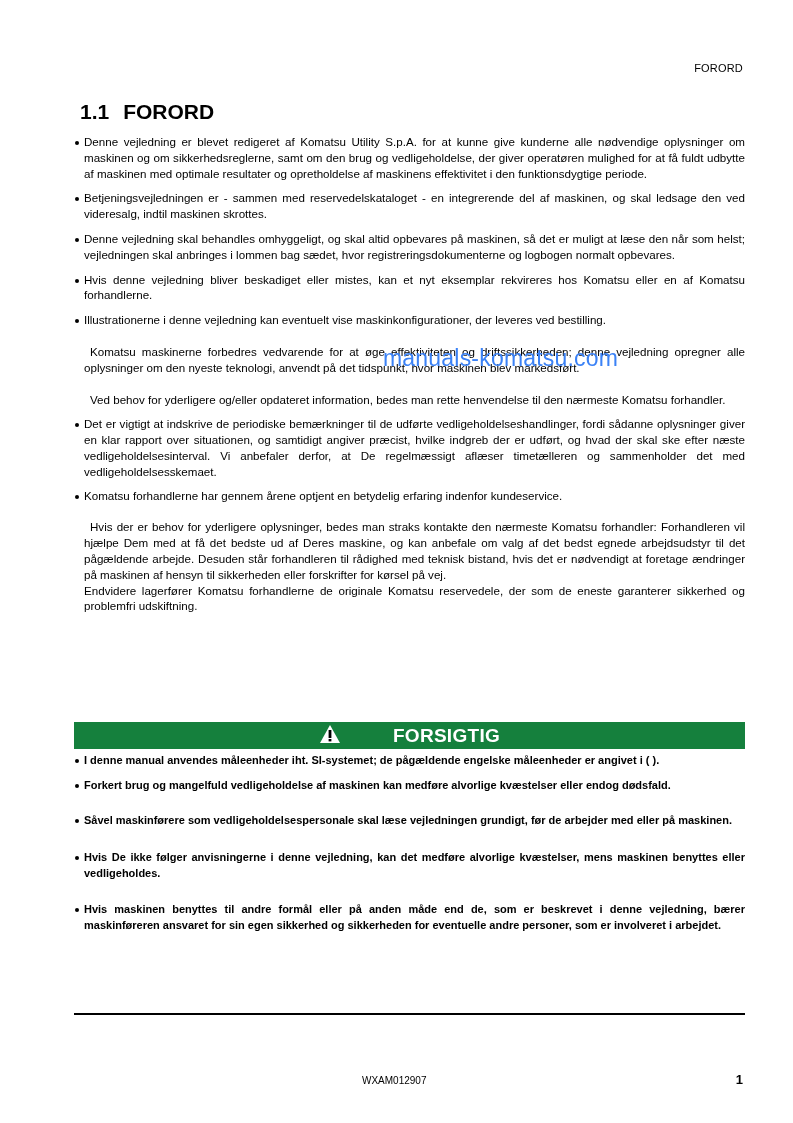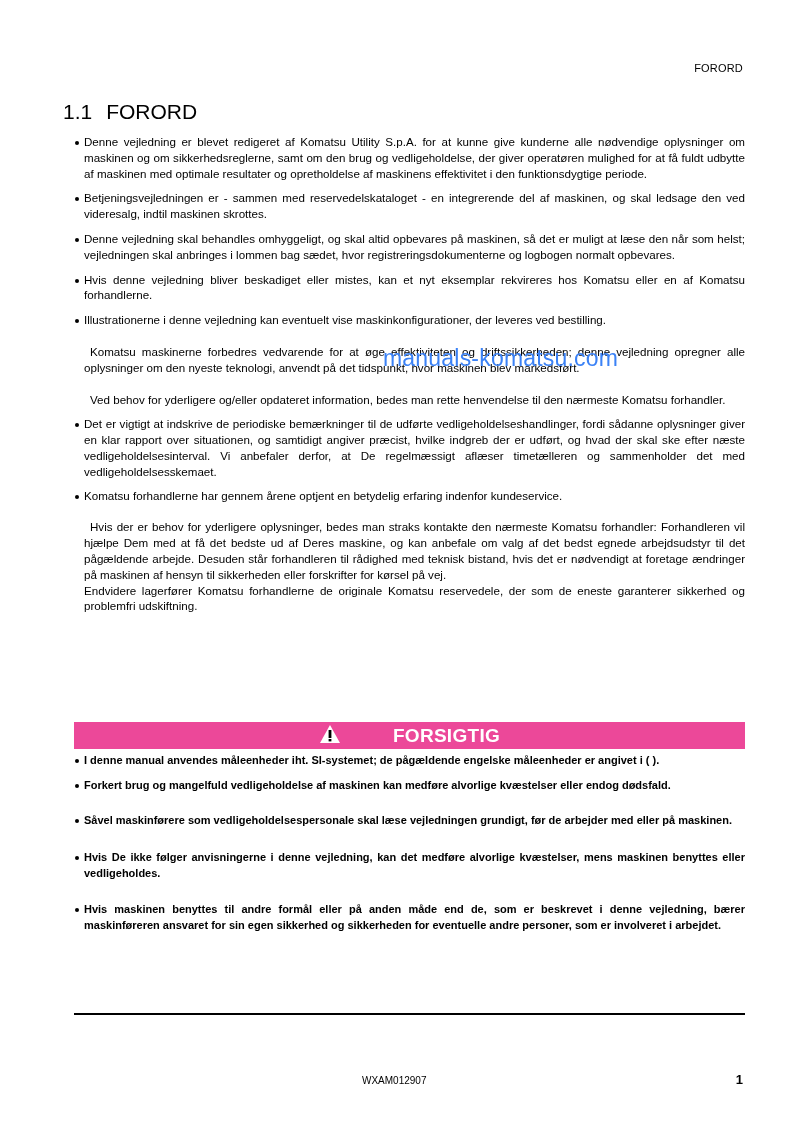--- a/index.html
+++ b/index.html
@@ -1,26 +1,26 @@
 <!DOCTYPE html>
 <html><head>
 <meta charset="utf-8">
 <style>
   html, body { margin: 0; padding: 0; background: #ffffff; }
   body { width: 793px; height: 1123px; position: relative; overflow: hidden;
          font-family: "Liberation Sans", sans-serif; color: #000; }
   .running-head { position: absolute; top: 62px; right: 50px; font-size: 11px; letter-spacing: 0.2px; }
-  .title { position: absolute; top: 100px; left: 63px; font-size: 21px; font-weight: normal; margin: 0; }
+  .title { position: absolute; top: 100px; left: 80px; font-size: 21px; font-weight: bold; margin: 0; }
   .title .num { margin-right: 14px; }
   .content { position: absolute; top: 134px; left: 74px; width: 671px; }
   .bullet { position: relative; padding-left: 10px; font-size: 11.6px; line-height: 15.8px; text-align: justify; margin-bottom: 8px; }
   .bullet::before { content: ""; position: absolute; left: 1px; top: 7px; width: 4px; height: 4px; border-radius: 50%; background: #000; }
   .bullet p { margin: 0; }
   .bullet p.indent { text-indent: 6px; margin-top: 16px; }
-  .warn-bar { position: absolute; top: 722px; left: 74px; width: 671px; height: 27px; background: #ec4899;
+  .warn-bar { position: absolute; top: 722px; left: 74px; width: 671px; height: 27px; background: #15803d;
               display: flex; align-items: center; justify-content: center; color: #fff; gap: 44px; }
   .warn-bar .label { font-size: 19px; font-weight: bold; margin-left: 8px; letter-spacing: 0.3px; }
   .warn-list { position: absolute; top: 752px; left: 74px; width: 671px; }
   .warn-list .bullet { font-weight: bold; font-size: 11px; line-height: 16px; margin-bottom: 0; }
   .rule { position: absolute; top: 1013px; left: 74px; width: 671px; height: 2px; background: #000; }
   .footer-code { position: absolute; top: 1075px; left: 362px; font-size: 10px; }
   .footer-page { position: absolute; top: 1072px; right: 50px; font-size: 13px; font-weight: bold; }
   .watermark { position: absolute; top: 345px; left: 383px; font-size: 23px; color: #3b82f6; letter-spacing: 0.2px; white-space: nowrap; }
 </style>
 </head>

